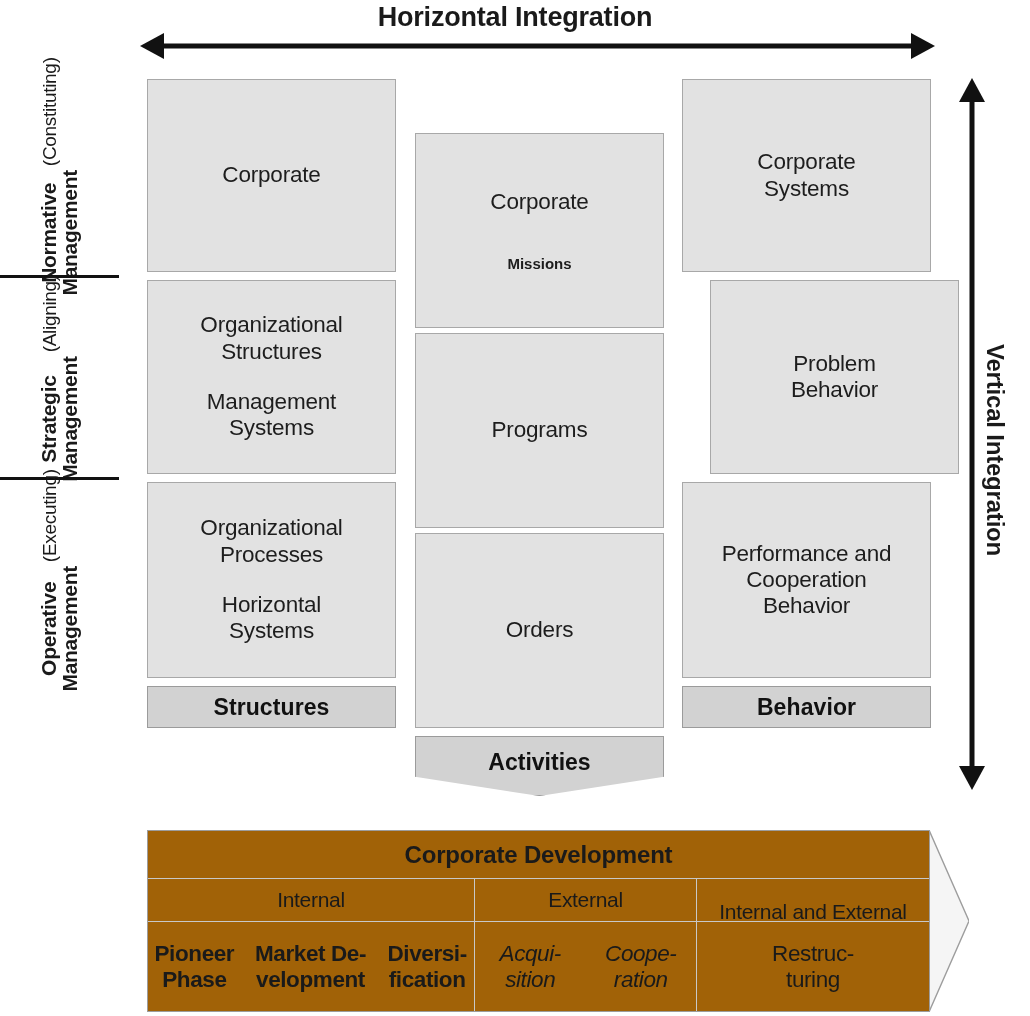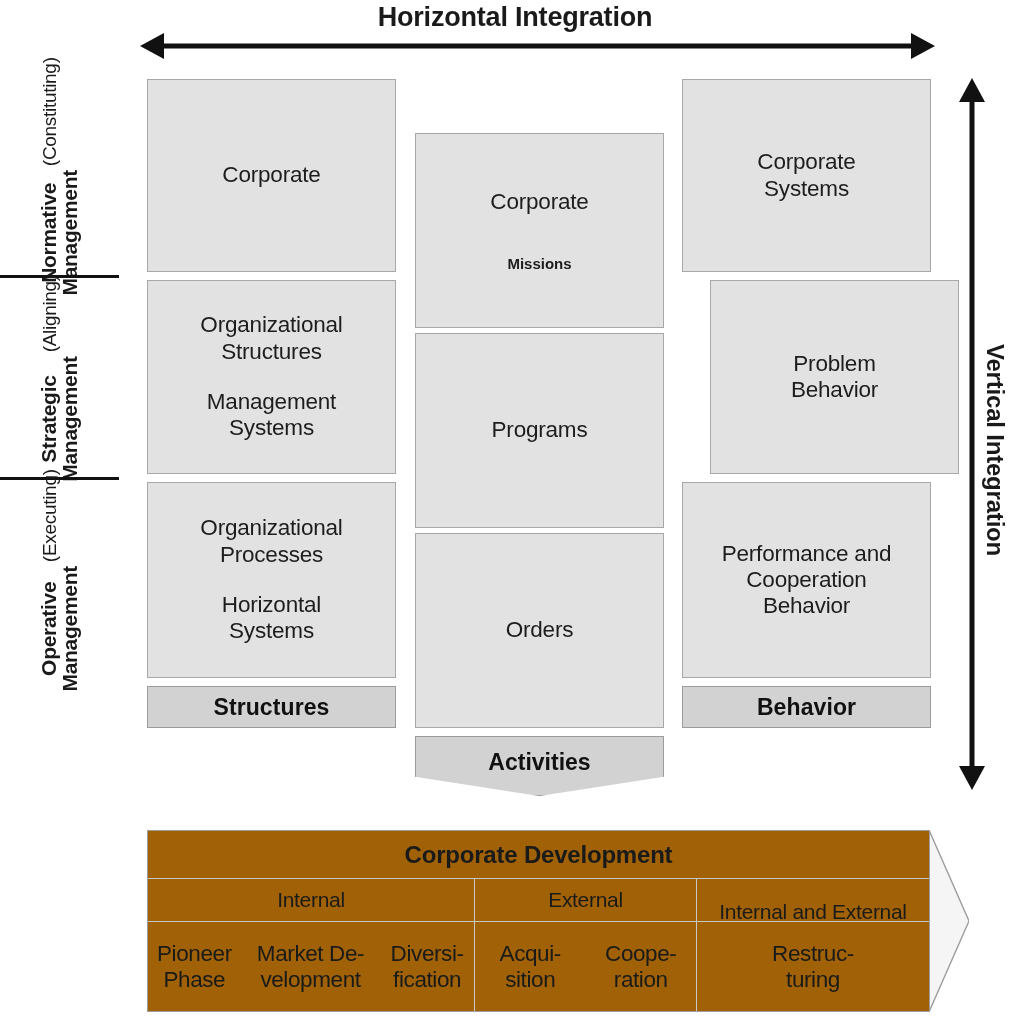--- a/index.html
+++ b/index.html
@@ -298,42 +298,42 @@
       <div id="cdev-head">Corporate Development</div>
 
       <div id="cdev-groups">
         <div class="grp" style="width:327px;">Internal</div>
         <div class="grp" style="width:222px;">External</div>
         <div class="grp" style="width:232px;margin-top:24px;">Internal and External</div>
       </div>
 
       <div id="cdev-items">
 
-        <div class="itmgrp" style="width:327px;">
+        <div class="itmgrp" style="width:327px;font-weight:bold;">
           <div class="itm" style="width:93px;">
             <div>
               <div>Pioneer</div>
               <div>Phase</div>
             </div>
           </div>
           <div class="itm" style="width:140px;">
             <div>
               <div>Market De-</div>
               <div>velopment</div>
             </div>
           </div>
           <div class="itm" style="width:94px;">
             <div>
               <div>Diversi-</div>
               <div>fication</div>
             </div>
           </div>
         </div>
 
-        <div class="itmgrp" style="width:222px;">
+        <div class="itmgrp" style="width:222px;font-style:italic;">
           <div class="itm" style="width:111px;">
             <div>
               <div>Acqui-</div>
               <div>sition</div>
             </div>
           </div>
           <div class="itm" style="width:111px;">
             <div>
               <div>Coope-</div>
               <div>ration</div>

